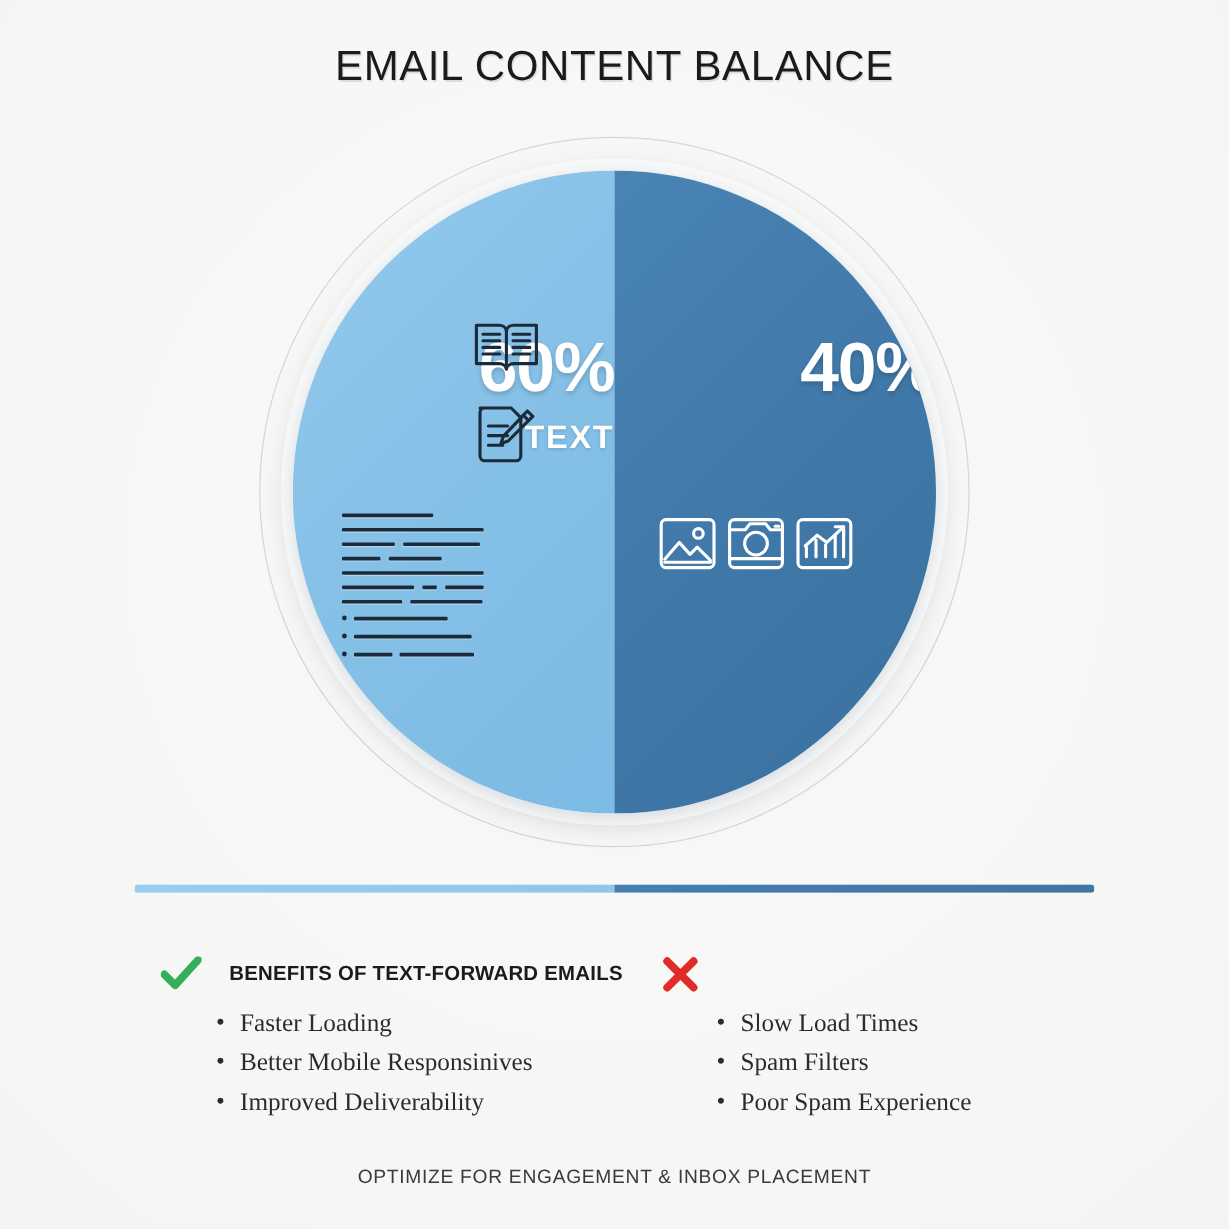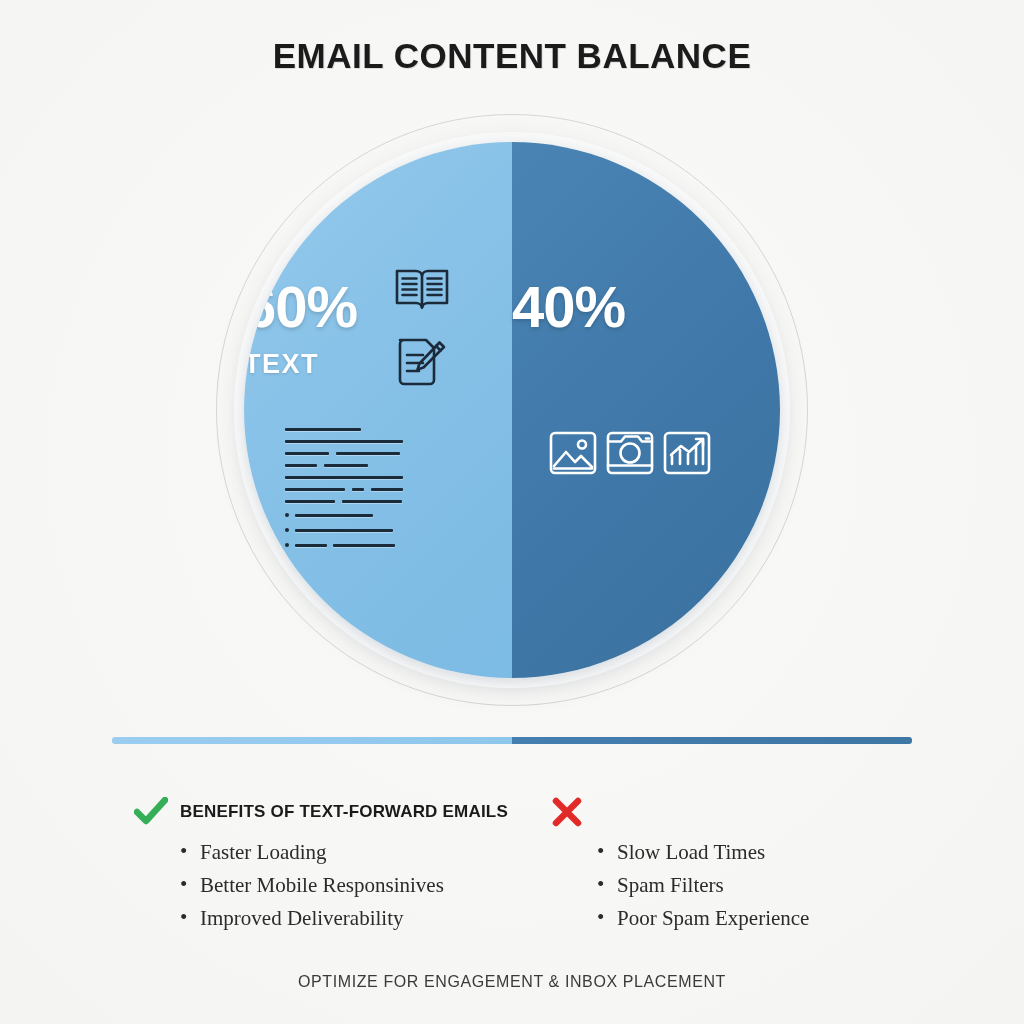--- a/index.html
+++ b/index.html
@@ -11,21 +11,21 @@
   }
   #page{
     position:absolute;inset:0;
     background:
       radial-gradient(ellipse 120% 120% at 50% 45%, #fafaf9 0%, #f5f5f3 55%, #ebebe9 100%);
   }
   
   .title{
     position:absolute;top:36px;left:0;width:1024px;
     text-align:center;
-    font-size:35px;font-weight:bold;letter-spacing:.5px;
+    font-size:35px;font-weight:normal;letter-spacing:.5px;
     color:#1b1b1b;
     text-shadow:1px 1px 0 rgba(0,0,0,.10);
   }
   
   .pie-wrap{position:absolute;left:512px;top:410px;width:0;height:0;}
   .ring{
     position:absolute;left:-296px;top:-296px;width:592px;height:592px;
     border-radius:50%;
     border:1.5px solid #d6d6d4;
     box-sizing:border-box;
@@ -40,21 +40,21 @@
   .pie{
     position:absolute;left:-268px;top:-268px;width:536px;height:536px;
     border-radius:50%;
     overflow:hidden;
     box-shadow:0 4px 16px rgba(40,70,100,.18);
   }
   .half{position:absolute;top:0;width:50%;height:100%;}
   .half-left{left:0;background:linear-gradient(135deg,#94c9ec 0%,#84bfe6 55%,#7cbbe4 100%);}
   .half-right{right:0;background:linear-gradient(135deg,#4a84b4 0%,#3f78a8 55%,#3a709f 100%);}
   .half-label{
-    position:absolute;left:0;width:100%;text-align:left;color:#ffffff;
+    position:absolute;left:0;width:100%;text-align:right;color:#ffffff;
   }
   .pct{
     top:131px;font-size:58px;font-weight:bold;letter-spacing:-1px;
     text-shadow:0 2px 4px rgba(0,0,0,.18);
   }
   .cat{
     top:207px;font-size:27px;font-weight:bold;letter-spacing:1.5px;
     text-shadow:0 1px 3px rgba(0,0,0,.16);
   }
   
@@ -68,21 +68,21 @@
   .glyph-right{position:absolute;stroke:#ffffff;fill:none;}
   
   .bar{position:absolute;left:112px;top:737px;width:800px;height:7px;border-radius:3px;overflow:hidden;display:flex;}
   .bar-left{width:50%;height:100%;background:linear-gradient(90deg,#9acdef,#8ec7ec);}
   .bar-right{width:50%;height:100%;background:linear-gradient(90deg,#457fb0,#3e76a4);}
   
   .cols{position:absolute;left:0;top:796px;width:1024px;}
   .col{position:absolute;top:0;}
   .col-left{left:134px;width:400px;}
   .col-right{left:551px;width:400px;}
-  .col-head{display:flex;align-items:center;gap:12px;height:32px;}
+  .col-head{display:flex;align-items:center;gap:23px;height:32px;}
   .col-title{font-size:17px;font-weight:bold;color:#1b1b1b;letter-spacing:.2px;white-space:nowrap;}
   .col-items{margin:12px 0 0 46px;padding:0;list-style:none;font-family:Liberation Serif, serif;}
   .col-items li{
     font-size:21px;color:#2b2b2b;margin-bottom:8px;position:relative;padding-left:20px;white-space:nowrap;
   }
   .col-items li:before{
     content:"\2022";position:absolute;left:0;top:-1px;font-size:21px;color:#2b2b2b;
   }
   
   .footer{

